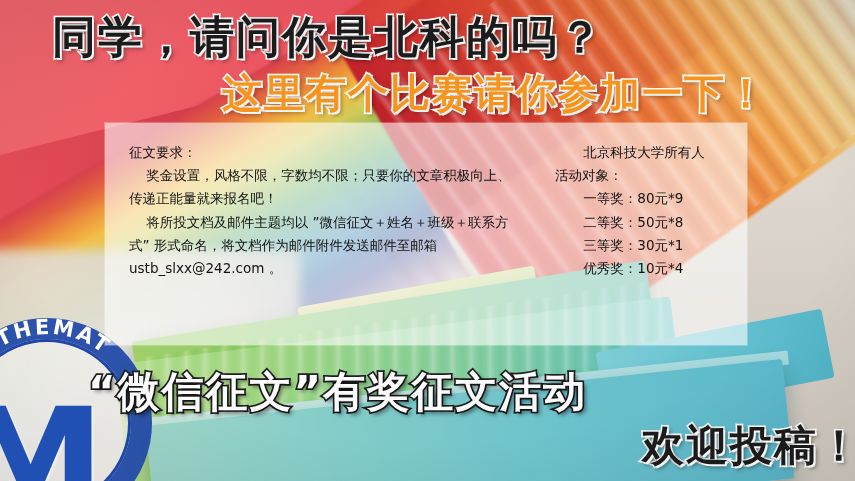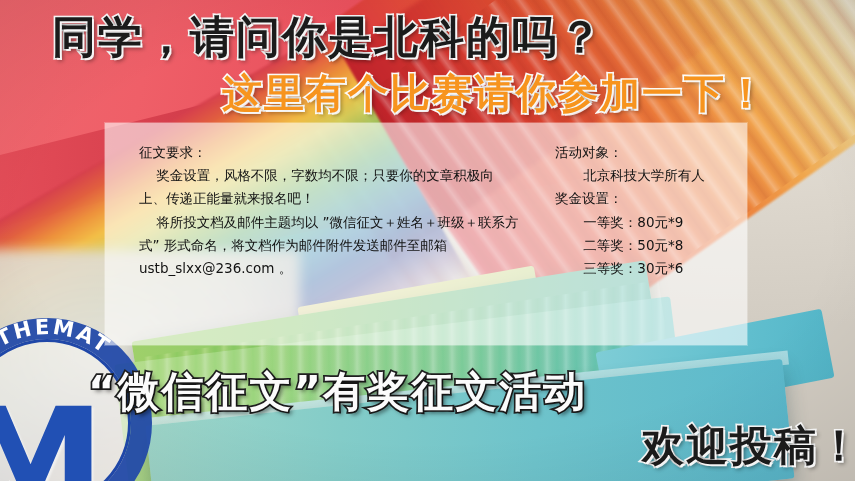--- a/index.html
+++ b/index.html
@@ -230,21 +230,21 @@
     background: rgba(255,255,255,.60);
     box-shadow: 0 0 0 1px rgba(255,255,255,.25);
   }
   .panel-cols {
     position: absolute;
     inset: 0;
     display: flex;
   }
   .col-left {
     width: 422px;
-    padding: 18px 8px 0 34px;
+    padding: 18px 8px 0 24px;
     box-sizing: border-box;
   }
   .col-right {
     flex: 1;
     padding: 18px 6px 0 28px;
     box-sizing: border-box;
   }
   .ptxt {
     color: #121212;
     font-size: 13.5px;
@@ -336,30 +336,30 @@
 
   <div class="headline hl-dark" id="title-line1">同学，请问你是北科的吗？</div>
   <div class="headline hl-orange" id="title-line2">这里有个比赛请你参加一下！</div>
 
   <div class="info-panel">
     <div class="panel-cols">
 
       <div class="col-left">
         <div class="ptxt heading">征文要求：</div>
         <div class="ptxt">    奖金设置，风格不限，字数均不限；只要你的文章积极向上、传递正能量就来报名吧！</div>
-        <div class="ptxt">    将所投文档及邮件主题均以 ”微信征文＋姓名＋班级＋联系方式” 形式命名，将文档作为邮件附件发送邮件至邮箱ustb_slxx@236.com 。</div>
+        <div class="ptxt">    将所投文档及邮件主题均以 ”微信征文＋姓名＋班级＋联系方式” 形式命名，将文档作为邮件附件发送邮件至邮箱ustb_slxx@242.com 。</div>
       </div>
 
       <div class="col-right">
+        <div class="ptxt indent2">北京科技大学所有人</div>
         <div class="ptxt heading">活动对象：</div>
-        <div class="ptxt indent2">北京科技大学所有人</div>
-        <div class="ptxt heading">奖金设置：</div>
         <div class="ptxt indent2">一等奖：80元*9</div>
         <div class="ptxt indent2">二等奖：50元*8</div>
-        <div class="ptxt indent2">三等奖：30元*6</div>
+        <div class="ptxt indent2">三等奖：30元*1</div>
+        <div class="ptxt indent2">优秀奖：10元*4</div>
       </div>
 
     </div>
   </div>
 
   <div class="headline hl-white" id="foot-line1">“微信征文”有奖征文活动</div>
   <div class="headline hl-dark" id="foot-line2">欢迎投稿！</div>
 
 </div>
 

